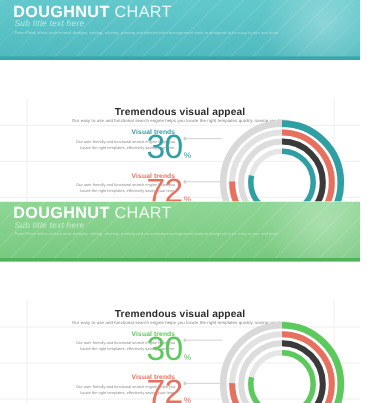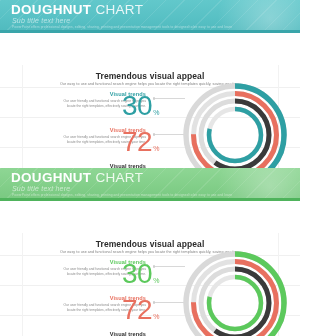--- a/index.html
+++ b/index.html
@@ -5,21 +5,21 @@
   * { margin:0; padding:0; box-sizing:border-box; }
   html,body { width:300px; height:336px; }
   body {
     font-family:"Liberation Sans", sans-serif;
     background:#ffffff;
     overflow:hidden;
   }
   .panel { position:relative; width:300px; height:168px; overflow:hidden; background:#ffffff; }
 
   
-  .hdr { position:relative; width:300px; height:33px; overflow:hidden; }
+  .hdr { position:relative; width:300px; height:50px; overflow:hidden; }
   .hdr.teal  { background:linear-gradient(180deg,#62c8cb 0%, #57c0c4 60%, #4fb9bd 100%); }
   .hdr.green { background:linear-gradient(180deg,#8ed694 0%, #81ce88 60%, #78c880 100%); }
   .hdr .diag { position:absolute; inset:0; opacity:.18;
     background:repeating-linear-gradient(135deg, rgba(255,255,255,.55) 0 1px, rgba(255,255,255,0) 1px 13px); }
   .hdr .glow { position:absolute; right:-30px; top:-26px; width:120px; height:90px; border-radius:50%;
      background:radial-gradient(circle, rgba(255,255,255,.30) 0%, rgba(255,255,255,0) 70%); }
   .hdr-title { position:absolute; left:11px; top:3px; font-size:13.5px; letter-spacing:.3px; line-height:1; white-space:nowrap; }
   .hdr-title .b { font-weight:bold; color:#ffffff; }
   .hdr-title .l { font-weight:300; color:#eaf7f8; }
   .hdr.green .hdr-title .l { color:#eefaee; }

